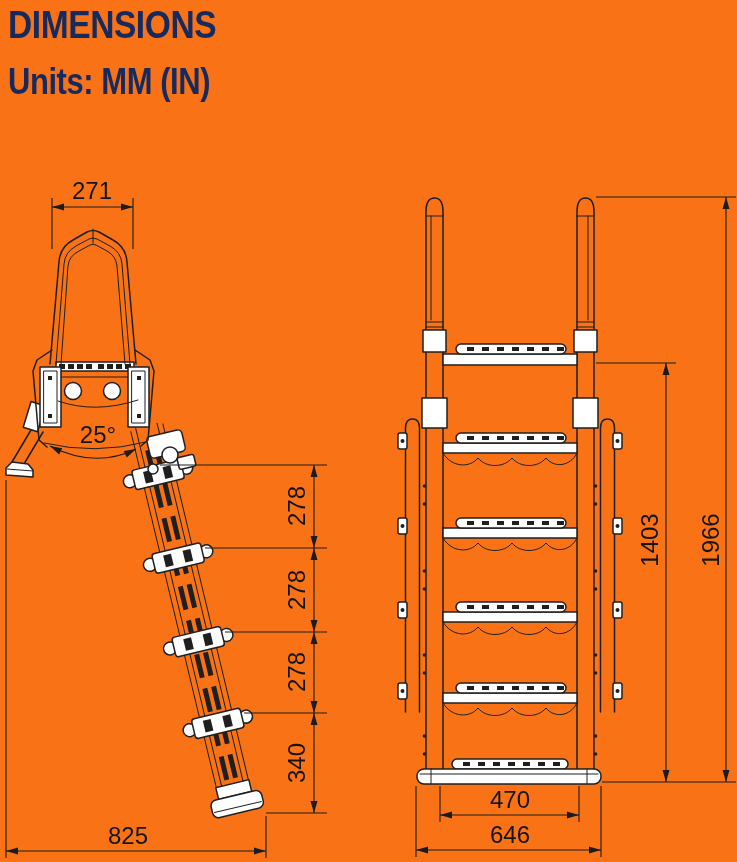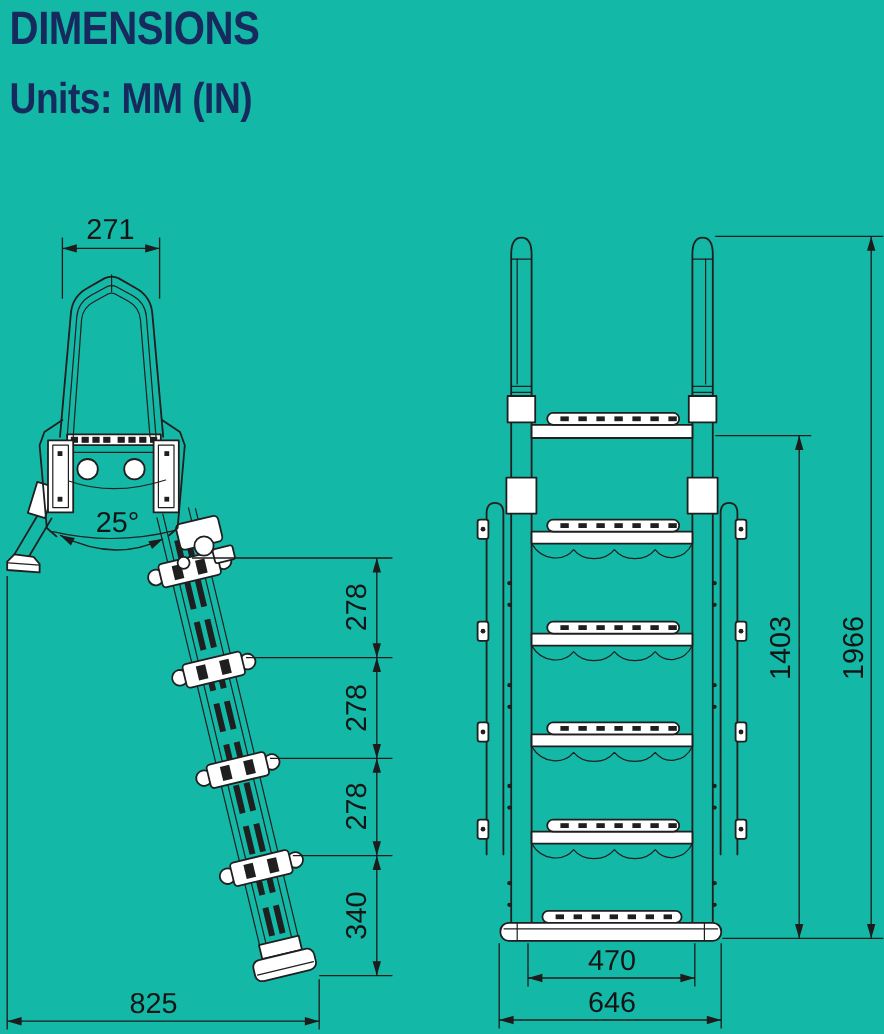--- a/index.html
+++ b/index.html
@@ -1,16 +1,16 @@
 <!DOCTYPE html>
 <html style="--title: #172a5e; --line: #1f1f1f; --dim: #1c1c1c;"><head>
 <meta charset="utf-8">
 <style>
   html,body{margin:0;padding:0;background:#fff;}
-  .stage{position:relative;width:737px;height:862px;background:#14b8a6;overflow:hidden;
+  .stage{position:relative;width:737px;height:862px;background:#f97316;overflow:hidden;
          font-family:"Liberation Sans",sans-serif;}
   .titles{position:absolute;left:8px;top:2px;transform:scaleX(.86);transform-origin:0 0;
           color:var(--title,#172a5e);font-weight:bold;}
   .t1{font-size:39px;line-height:1.18;letter-spacing:-.5px;}
   .t2{font-size:36px;margin-top:13px;letter-spacing:-.5px;}
   svg.drawing{position:absolute;left:0;top:0;}
   .ln{fill:none;stroke:var(--line,#1f1f1f);stroke-width:1.5;stroke-linejoin:round;stroke-linecap:round;}
   .th{stroke-width:1;}
   .fw{fill:#fff;}
   .dk{fill:var(--line,#1f1f1f);stroke:none;}

